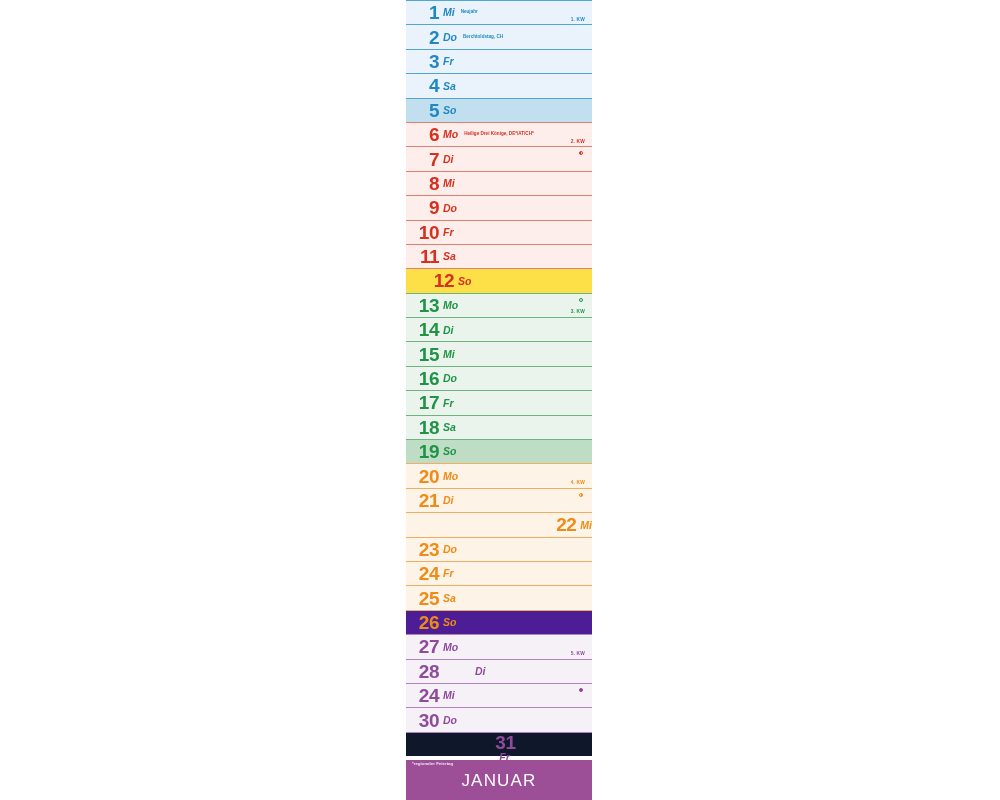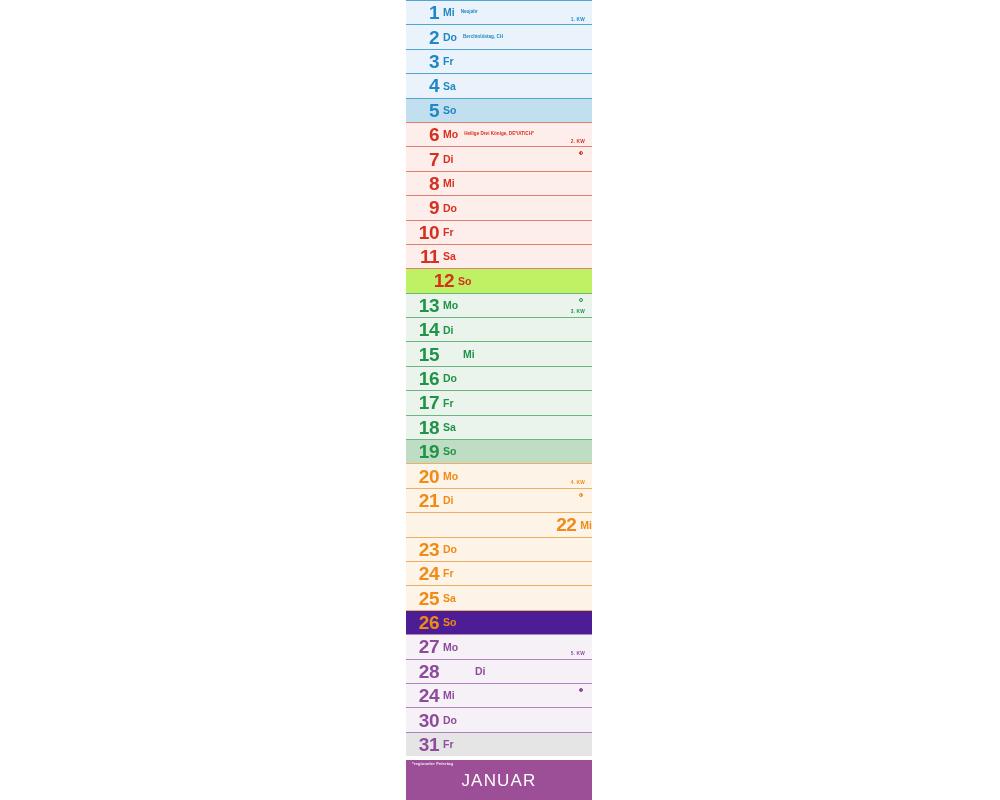--- a/index.html
+++ b/index.html
@@ -41,20 +41,21 @@
     text-align: right;
     display: inline-block;
   }
 
   .day-abbr {
     font-size: 10.5px;
     font-weight: bold;
     line-height: 1;
     margin-left: 4px;
     display: inline-block;
+    font-style: italic;
   }
 
   .day-note {
     font-size: 4.6px;
     font-weight: bold;
     line-height: 1;
     margin-left: 6px;
     display: inline-block;
     white-space: nowrap;
   }
@@ -163,35 +164,35 @@
         <span class="day-abbr">Do</span>
       </div>
       <div class="day-row" style="background: rgb(253, 238, 236); color: rgb(214, 48, 31); border-top: 1px solid rgb(224, 128, 114);">
         <span class="day-num">10</span>
         <span class="day-abbr">Fr</span>
       </div>
       <div class="day-row" style="background: rgb(253, 238, 236); color: rgb(214, 48, 31); border-top: 1px solid rgb(224, 128, 114);">
         <span class="day-num">11</span>
         <span class="day-abbr">Sa</span>
       </div>
-      <div class="day-row" style="background: #bef264; color: rgb(214, 48, 31); border-top: 1px solid rgb(224, 128, 114); padding-left: 22px;">
+      <div class="day-row" style="background: #fde047; color: rgb(214, 48, 31); border-top: 1px solid rgb(224, 128, 114); padding-left: 22px;">
         <span class="day-num">12</span>
         <span class="day-abbr">So</span>
       </div>
       <div class="day-row" style="background: rgb(234, 244, 236); color: rgb(31, 148, 71); border-top: 1px solid rgb(107, 181, 127);">
         <span class="day-num">13</span>
         <span class="day-abbr">Mo</span>
         <span class="kw-label">3. KW</span>
         <span class="moon new"></span>
       </div>
       <div class="day-row" style="background: rgb(234, 244, 236); color: rgb(31, 148, 71); border-top: 1px solid rgb(107, 181, 127);">
         <span class="day-num">14</span>
         <span class="day-abbr">Di</span>
       </div>
-      <div class="day-row" style="background: rgb(234, 244, 236); color: rgb(31, 148, 71); border-top: 1px solid rgb(107, 181, 127); gap: 20px;">
+      <div class="day-row" style="background: rgb(234, 244, 236); color: rgb(31, 148, 71); border-top: 1px solid rgb(107, 181, 127);">
         <span class="day-num">15</span>
         <span class="day-abbr">Mi</span>
       </div>
       <div class="day-row" style="background: rgb(234, 244, 236); color: rgb(31, 148, 71); border-top: 1px solid rgb(107, 181, 127);">
         <span class="day-num">16</span>
         <span class="day-abbr">Do</span>
       </div>
       <div class="day-row" style="background: rgb(234, 244, 236); color: rgb(31, 148, 71); border-top: 1px solid rgb(107, 181, 127);">
         <span class="day-num">17</span>
         <span class="day-abbr">Fr</span>
@@ -245,21 +246,21 @@
       </div>
       <div class="day-row" style="background: rgb(246, 240, 247); color: rgb(142, 75, 156); border-top: 1px solid rgb(177, 131, 189);">
         <span class="day-num">24</span>
         <span class="day-abbr">Mi</span>
         <span class="moon full"></span>
       </div>
       <div class="day-row" style="background: rgb(246, 240, 247); color: rgb(142, 75, 156); border-top: 1px solid rgb(177, 131, 189);">
         <span class="day-num">30</span>
         <span class="day-abbr">Do</span>
       </div>
-      <div class="day-row" style="background: #e5e5e5; color: rgb(142, 75, 156); border-top: 1px solid rgb(177, 131, 189);">
+      <div class="day-row" style="background: #0f172a; color: rgb(142, 75, 156); border-top: 1px solid rgb(177, 131, 189); flex-direction: column;">
         <span class="day-num">31</span>
         <span class="day-abbr">Fr</span>
       </div>
     </div>
 </div>
 
 <div id="month-footer">
   <div id="month-name">JANUAR</div>
 </div>
 <div id="footnote">*regionaler Feiertag</div>

